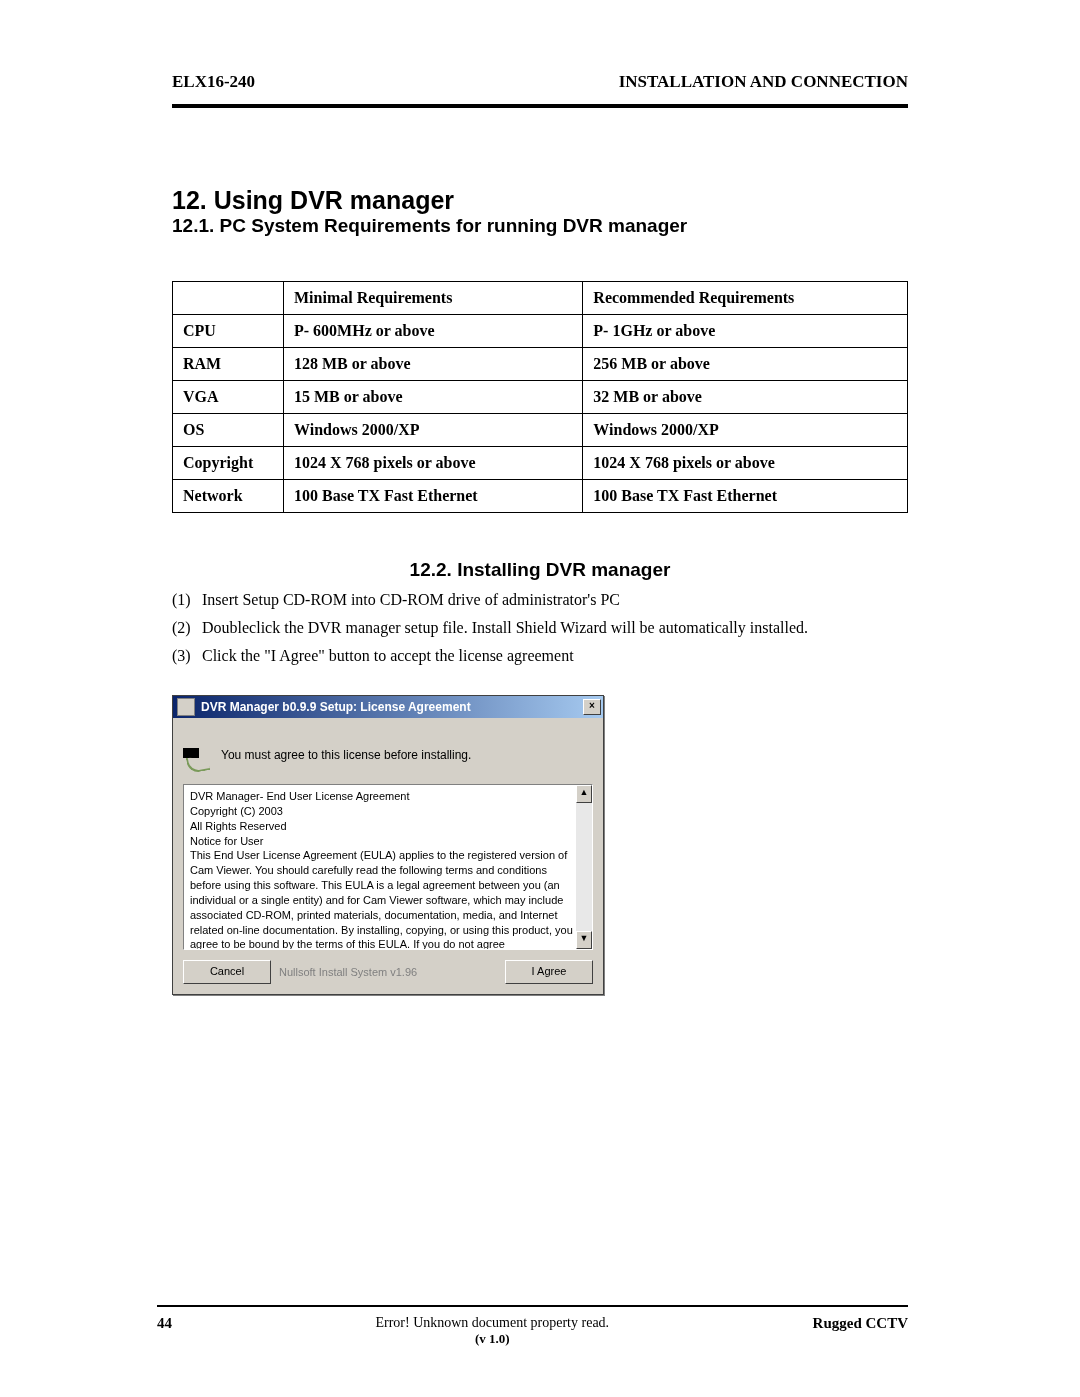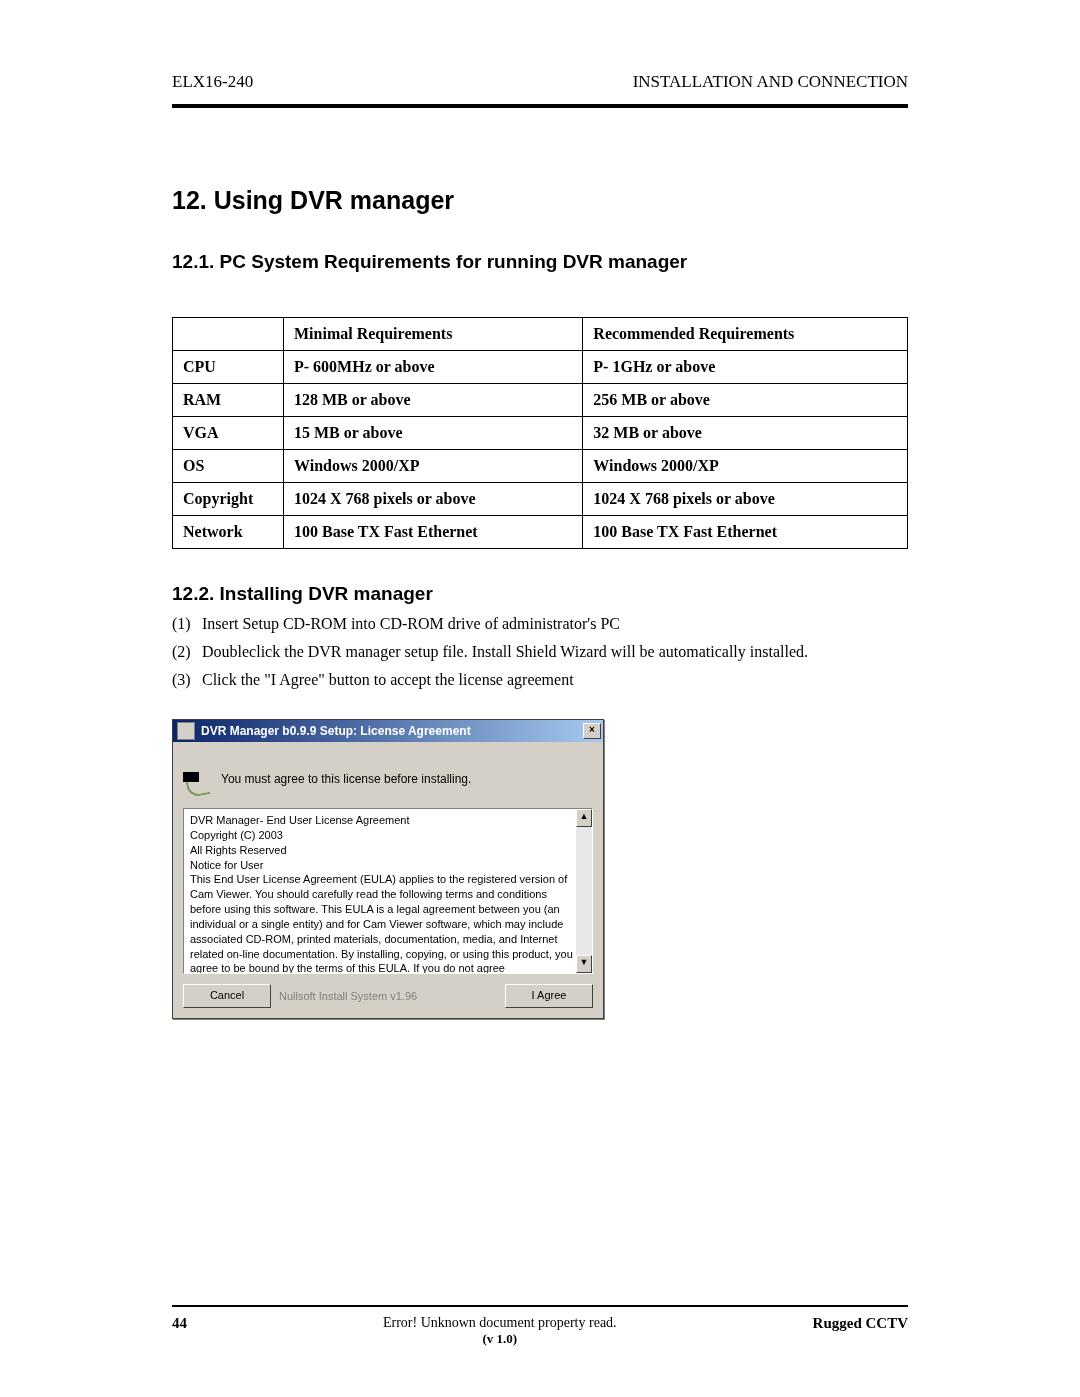--- a/index.html
+++ b/index.html
@@ -12,39 +12,38 @@
   .page {
     width: 1080px;
     height: 1397px;
     position: relative;
     box-sizing: border-box;
     padding: 72px 172px 50px 172px;
   }
   .header-row {
     display: flex;
     justify-content: space-between;
-    font-weight: normal;
+    font-weight: bold;
     font-size: 17px;
     padding-bottom: 10px;
   }
   .header-rule {
     border-top: 4px solid #000;
     margin-top: 2px;
   }
   .section-title {
     font-family: Arial, Helvetica, sans-serif;
     font-weight: bold;
     font-size: 25px;
     margin-top: 78px;
   }
   .subsection-title {
     font-family: Arial, Helvetica, sans-serif;
     font-weight: bold;
     font-size: 19px;
-    margin-top: 36px;
   }
   table.req {
     border-collapse: collapse;
     width: 100%;
     margin-top: 44px;
     font-size: 16px;
   }
   table.req th, table.req td {
     border: 1px solid #000;
     padding: 7px 10px;
@@ -53,21 +52,22 @@
     font-weight: bold;
   }
   table.req th {
     font-weight: bold;
   }
   table.req td.rowlabel {
     font-weight: bold;
     width: 90px;
   }
   .subsection2 {
-    margin-top: 34px;
+    margin-top: 46px;
+    text-align: center;
   }
   ol.steps {
     font-size: 16px;
     margin-top: 10px;
     padding-left: 0;
     list-style: none;
   }
   ol.steps li {
     margin-bottom: 10px;
   }
@@ -203,21 +203,21 @@
     line-height: 20px;
     padding: 0 8px;
   }
   .dlg-installer {
     flex: 1;
     color: #808080;
     font-size: 11px;
   }
   .footer {
     position: absolute;
-    left: 172px;
+    left: 157px;
     right: 172px;
     bottom: 50px;
   }
   .footer-rule {
     border-top: 2px solid #000;
     margin-bottom: 8px;
   }
   .footer-row {
     display: flex;
     justify-content: space-between;

